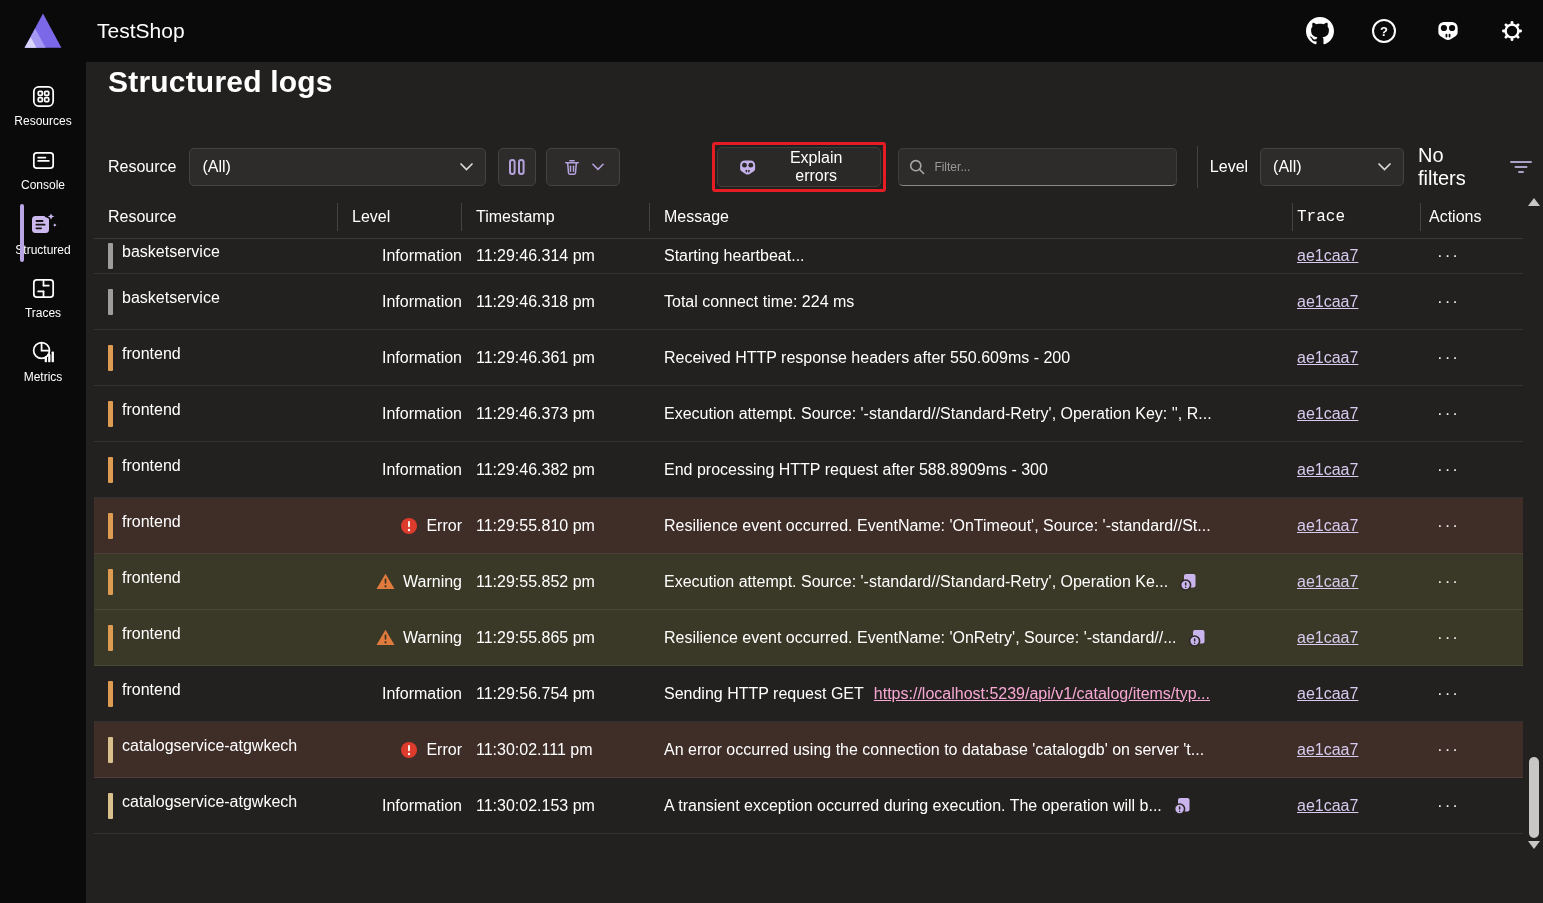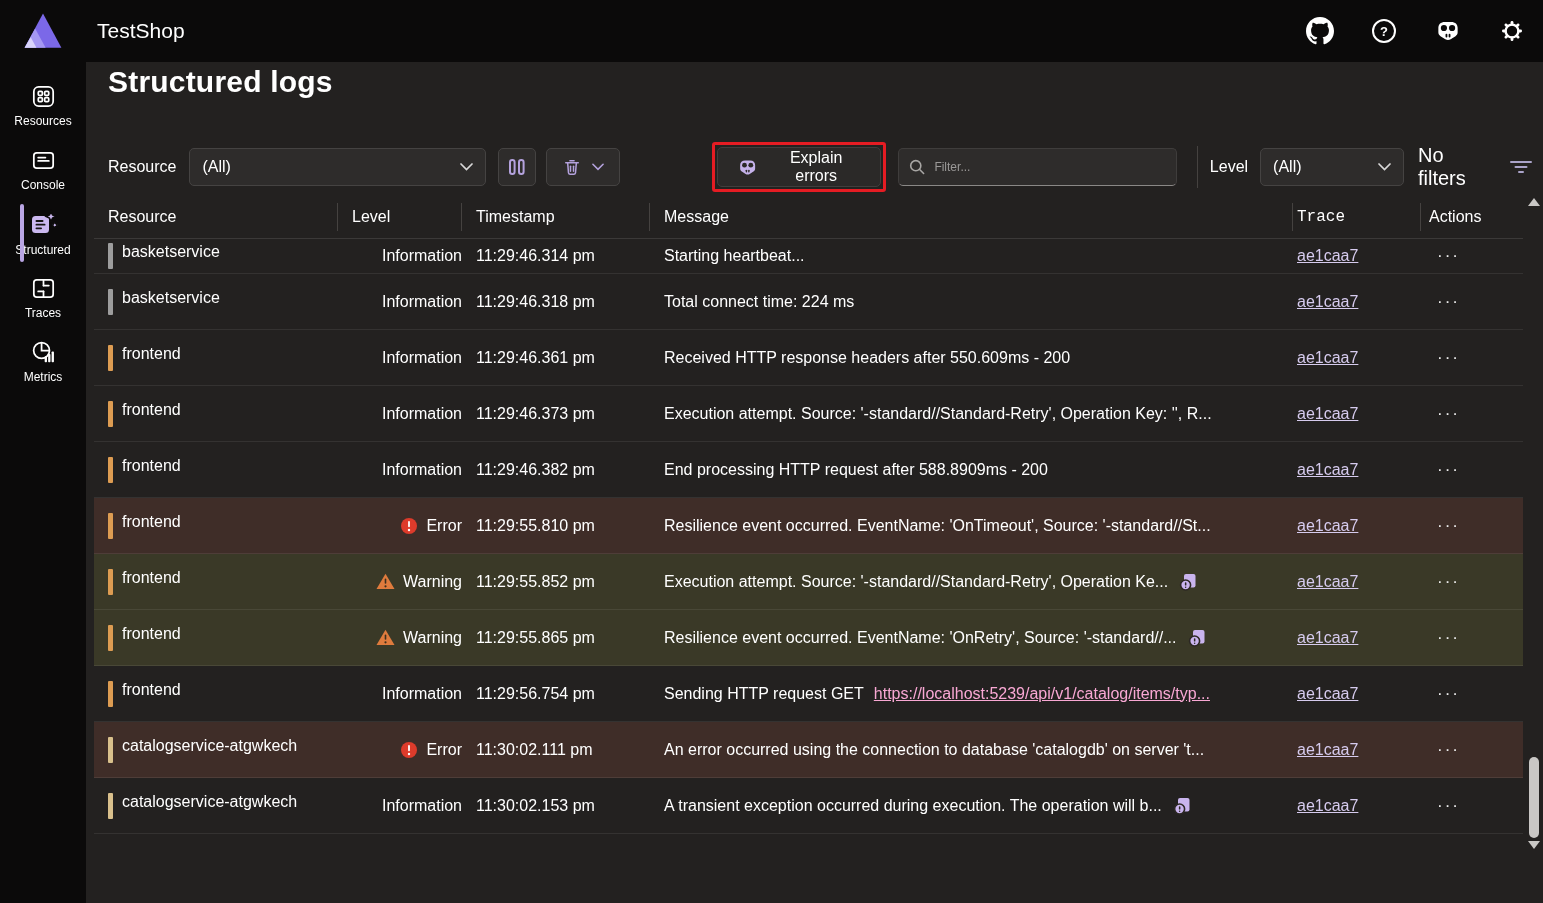--- a/index.html
+++ b/index.html
@@ -342,21 +342,21 @@
     <div class="c-res">
       <span class="res-bar" style="background: rgb(221, 156, 82);"></span>
       <span class="res-name">frontend</span>
     </div>
     <div class="c-level">
 
       <span class="level-text">Information</span>
     </div>
     <div class="c-ts">11:29:46.382 pm</div>
     <div class="c-msg">
-      <span class="msg-text">End processing HTTP request after 588.8909ms - 200</span>
+      <span class="msg-text">End processing HTTP request after 588.8909ms - 300</span>
 
     </div>
     <div class="c-trace">
       <a class="trace-link" href="#">ae1caa7</a>
     </div>
     <div class="c-actions">
       <span class="actions-dots">···</span>
     </div>
   </div>
         <div class="log-row" data-severity="error">

